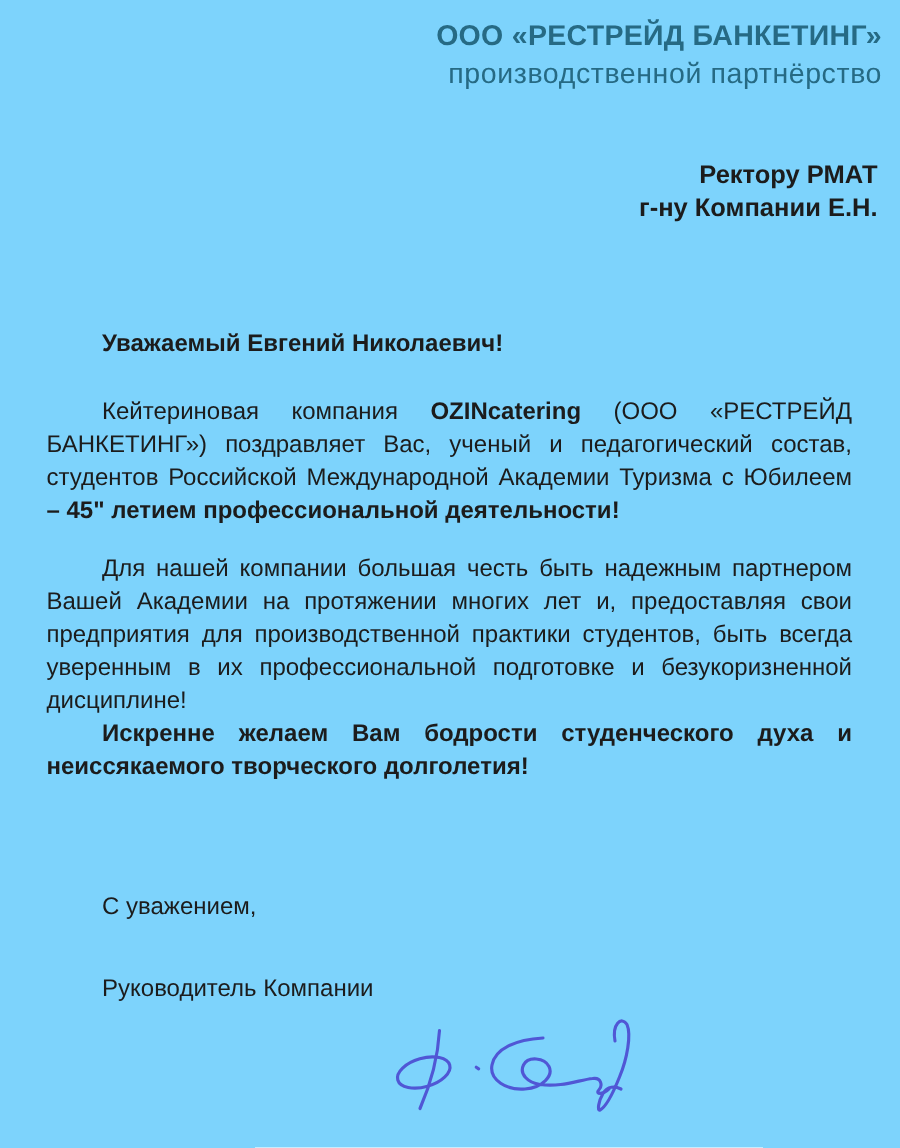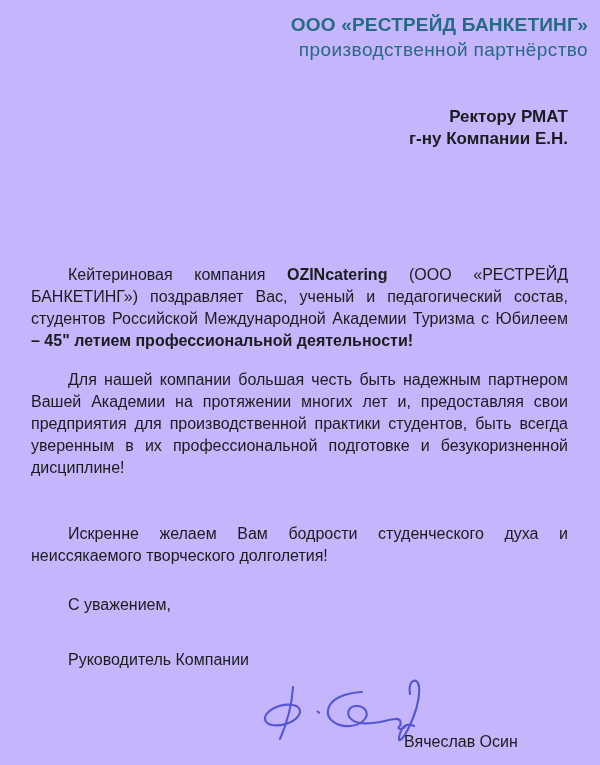--- a/index.html
+++ b/index.html
@@ -27,21 +27,21 @@
   }
   .letterhead .tagline {
     font-size: 19px;
     font-weight: normal;
     letter-spacing: 0.4px;
   }
   
   .recipient {
     position: absolute;
     top: 106px;
-    right: 32px;
+    right: 15px;
     text-align: right;
     line-height: 22px;
     margin-left: 23px;
   }
   .recipient .to-line {
     font-size: 17px;
     font-weight: bold;
   }
   .recipient .date {
     font-size: 14.5px;
@@ -62,21 +62,21 @@
     left: 31px;
     width: 537px;
     font-size: 16px;
     line-height: 22px;
     text-align: justify;
     text-indent: 37px;
     margin: 0;
   }
   .para.p1 { top: 264px; }
   .para.p2 { top: 369px; }
-  .para.p3 { top: 479px; font-weight: normal; margin-top: 44px; }
+  .para.p3 { top: 479px; font-weight: bold; }
   .b  { font-weight: bold; }
   .bi { font-weight: bold; }
   
   .closing {
     position: absolute;
     left: 68px;
     top: 594px;
     font-size: 16px;
     line-height: 22px;
   }
@@ -96,32 +96,33 @@
   .signer-name {
     position: absolute;
     left: 404px;
     top: 733px;
     font-size: 16px;
   }
 </style>
 </head>
 <body>
 
-<div class="page" style="background: #c4b5fd;">
+<div class="page" style="background: #7dd3fc;">
 
   <div class="letterhead" style="color: rgb(38, 106, 132);">
     <div class="company">ООО «РЕСТРЕЙД БАНКЕТИНГ»</div>
     <div class="tagline">производственной партнёрство</div>
   </div>
 
   <div class="recipient">
     <div class="to-line">Ректору РМАТ</div>
     <div class="to-line">г-ну Компании Е.Н.</div>
   </div>
 
+  <div class="salutation">Уважаемый Евгений Николаевич!</div>
 
   <p class="para p1"><span>Кейтериновая компания </span><span class="b">OZIN</span><span class="bi">catering</span><span> (ООО «РЕСТРЕЙД БАНКЕТИНГ») поздравляет Вас, ученый и педагогический состав, студентов Российской Международной Академии Туризма с Юбилеем </span><span class="b">– 45" летием профессиональной деятельности!</span></p>
 
   <p class="para p2">Для нашей компании большая честь быть надежным партнером Вашей Академии на протяжении многих лет и, предоставляя свои предприятия для производственной практики студентов, быть всегда уверенным в их профессиональной подготовке и безукоризненной дисциплине!</p>
 
   <p class="para p3">Искренне желаем Вам бодрости студенческого духа и неиссякаемого творческого долголетия!</p>
 
   <div class="closing">
     <div>С уважением,</div>
   </div>
@@ -131,15 +132,14 @@
   <svg class="signature-svg" viewBox="0 0 192 90" fill="none" xmlns="http://www.w3.org/2000/svg" style="color: rgb(77, 77, 210);">
     <g stroke="currentColor" stroke-width="2.1" stroke-linecap="round" fill="none" opacity="0.92">
       <ellipse cx="30.5" cy="49" rx="18" ry="9.5" transform="rotate(-16 30.5 49)"></ellipse>
       <path d="M41,21 C40,38 35,57 28,73"></path>
       <path d="M65.5,45.5 l1.6,1.1"></path>
       <path d="M110,26 C92,27 78,33 76,44 C74,54 86,61 98,60 C110,59 117,51 114,45 C111,39 100,38 97,44 C94,50 100,56 108,57 C122,59 134,54 143,53 C149,52 150,58 147,61 C145,63.5 150,64 154,60"></path>
       <path d="M158,28 C156,17 162,11 166,17 C169,24 166,40 161,52 C157,62 152,72 148,74 C146,75 147,68 150,63 C153,58 158,58 162,60"></path>
     </g>
   </svg>
 
-  <div class="signer-name">Вячеслав Осин</div>
 
 </div>
 
 </body></html>

